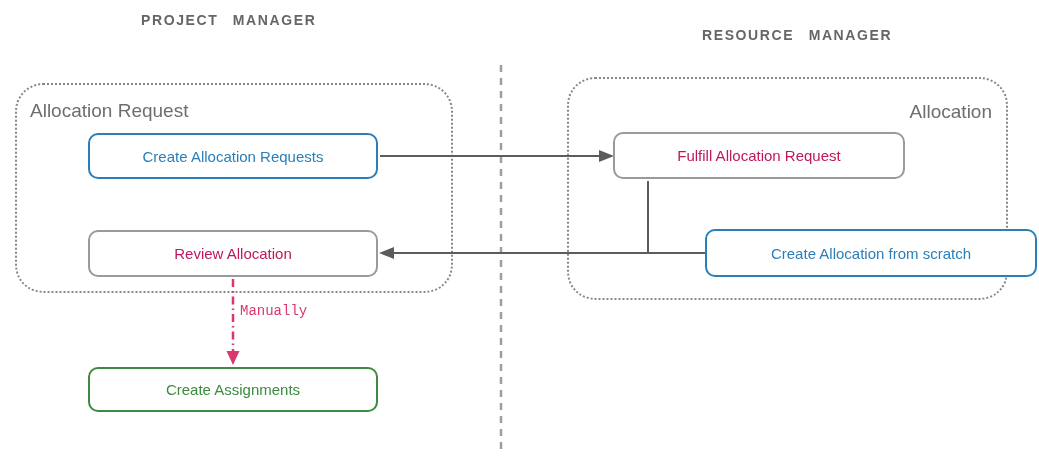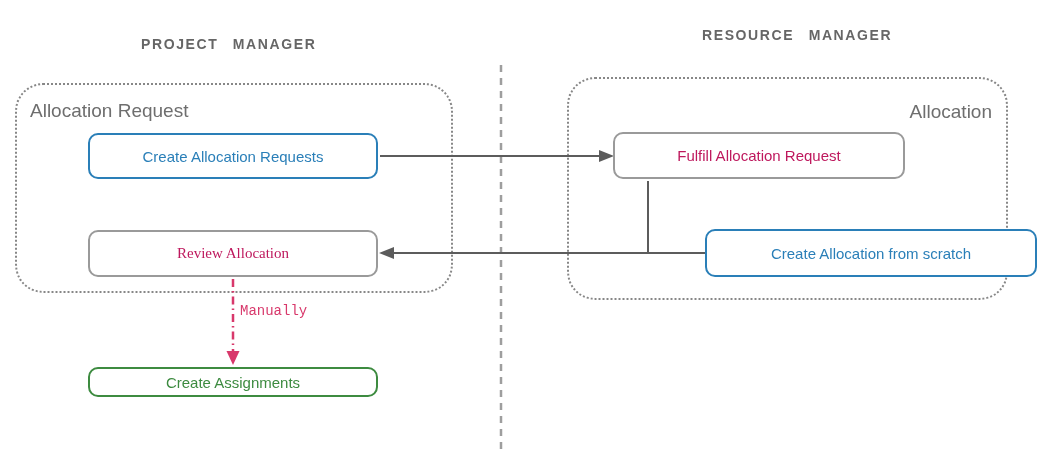--- a/index.html
+++ b/index.html
@@ -12,21 +12,21 @@
   }
   .lane-title {
     position: absolute;
     font-size: 14px;
     font-weight: bold;
     color: #666666;
     letter-spacing: 1.6px;
     word-spacing: 9px;
     white-space: nowrap;
   }
-  #lane-title-pm { left: 141px; top: 36px; }
+  #lane-title-pm { left: 141px; top: 12px; }
   #lane-title-rm { left: 702px; top: 27px; }
 
   .group {
     position: absolute;
     border: 2px dotted #878787;
     border-radius: 28px;
     background: transparent;
     box-sizing: border-box;
   }
   #group-allocation-request { left: 15px;  top: 83px; width: 438px; height: 210px; }
@@ -53,24 +53,24 @@
     text-align: center;
     box-sizing: border-box;
     cursor: pointer;
     z-index: 2;
   }
   .node.blue  { border-color: #2a7fb8; color: #2a7fb8; }
   .node.gray  { border-color: #9a9a9a; color: #be185d; }
   .node.green { border-color: #3d8b40; color: #3d8b40; }
 
   #node-create-allocation-requests    { left: 88px;  top: 133px; width: 290px; height: 46px; }
-  #node-review-allocation             { left: 88px;  top: 230px; width: 290px; height: 47px; font-family: Liberation Serif, serif; }
+  #node-review-allocation             { left: 88px;  top: 230px; width: 290px; height: 47px; }
   #node-fulfill-allocation-request    { left: 613px; top: 132px; width: 292px; height: 47px; }
   #node-create-allocation-from-scratch{ left: 705px; top: 229px; width: 332px; height: 48px; }
-  #node-create-assignments            { left: 88px;  top: 367px; width: 290px; height: 30px; }
+  #node-create-assignments            { left: 88px;  top: 367px; width: 290px; height: 45px; }
 
   svg.connectors {
     position: absolute; left: 0; top: 0;
     width: 1039px; height: 464px;
     pointer-events: none;
     z-index: 1;
   }
   .edge-label {
     position: absolute;
     font-size: 14px;

